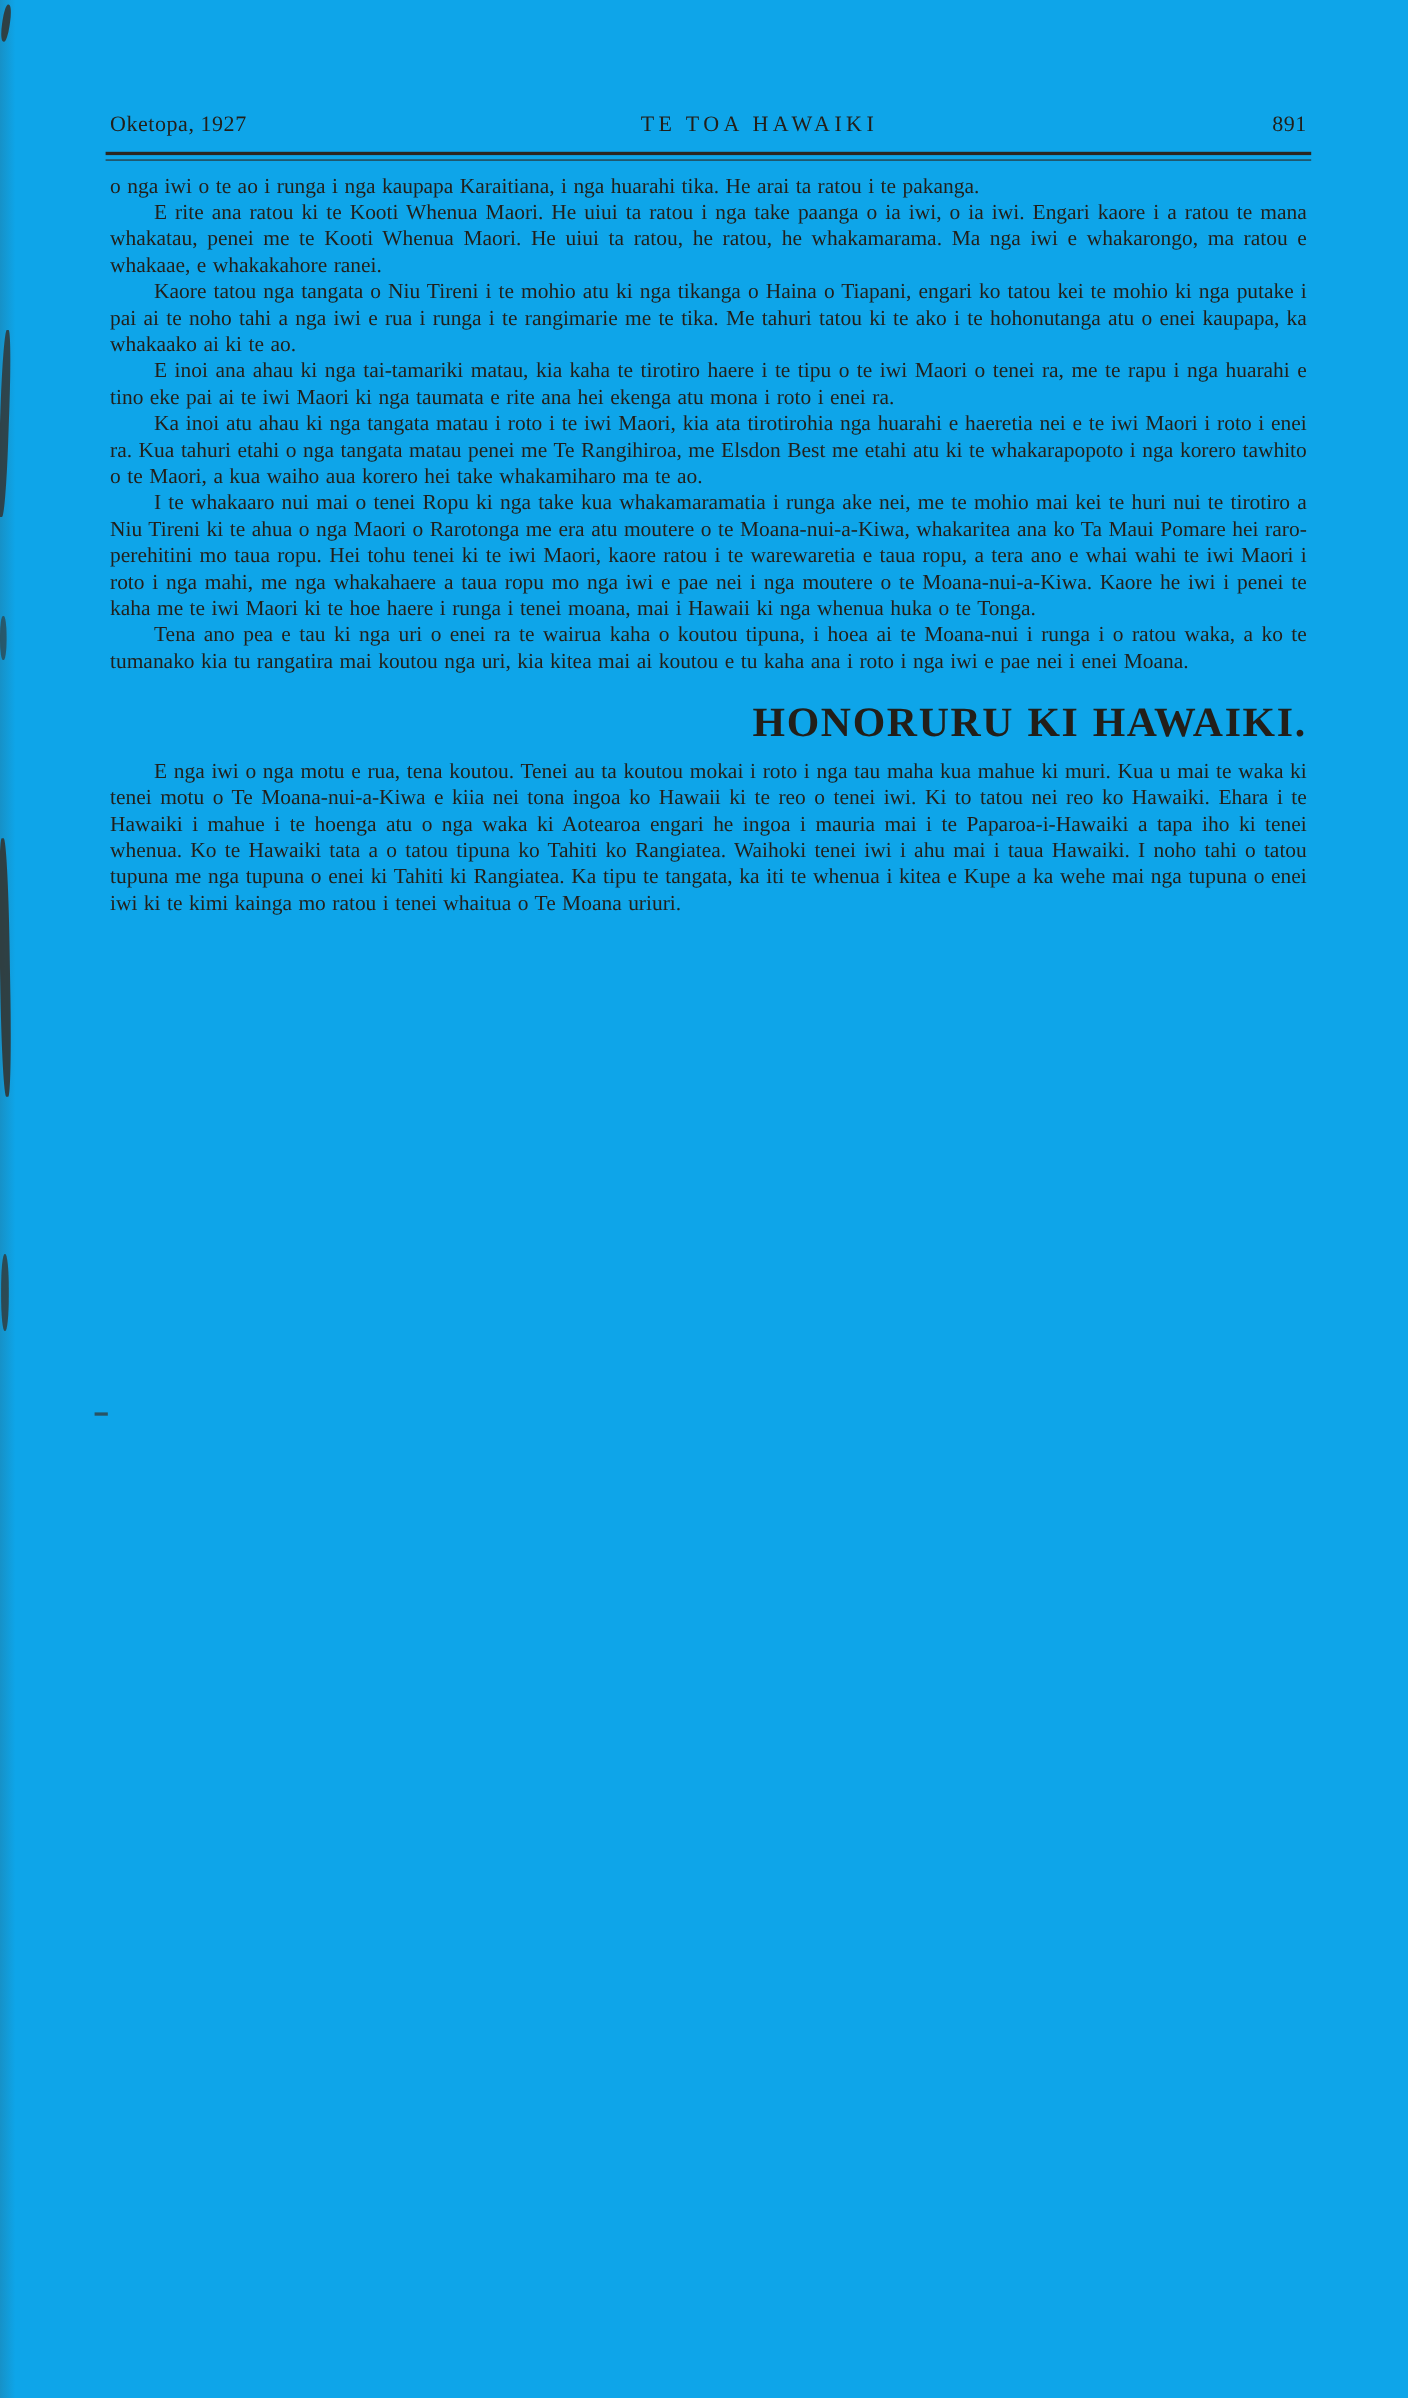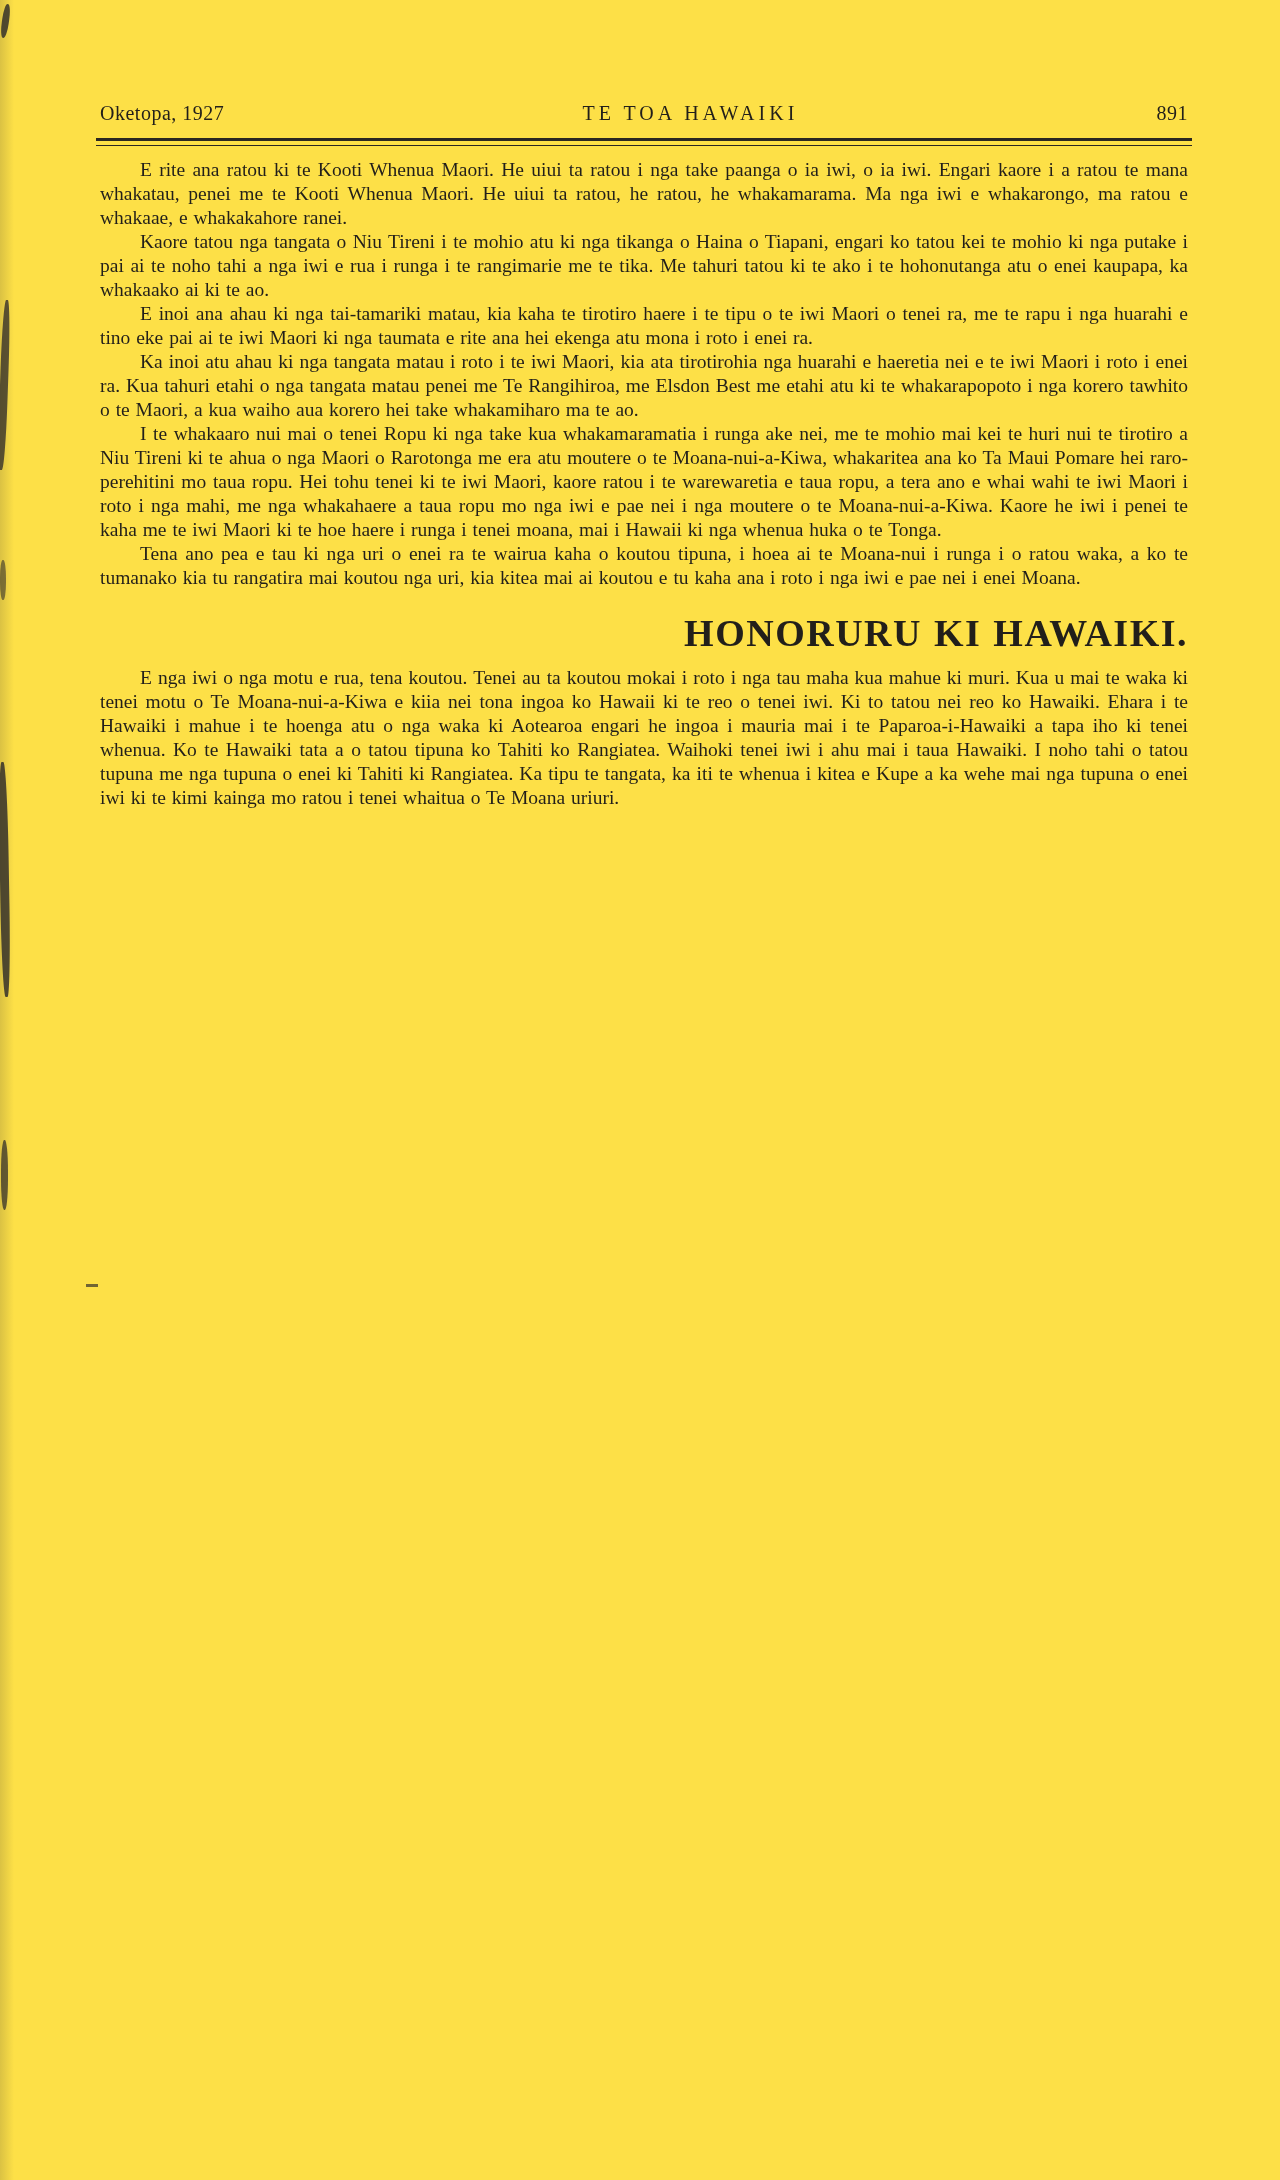--- a/index.html
+++ b/index.html
@@ -4,21 +4,21 @@
 <style>
   html, body {
     margin: 0;
     padding: 0;
     background: #e9e8e4;
   }
   .page {
     position: relative;
     width: 1280px;
     height: 2180px;
-    background: #fde047;
+    background: #0ea5e9;
     overflow: hidden;
     font-family: "Liberation Serif", serif;
     color: #221f1a;
   }
 
   
   .running-head {
     position: absolute;
     top: 102px;
     left: 100px;
@@ -105,20 +105,21 @@
 
   <header class="running-head">
     <span class="head-left">Oketopa, 1927</span>
     <span class="head-center">TE TOA HAWAIKI</span>
     <span class="head-right">891</span>
   </header>
 
   <div class="head-rule"></div>
 
   <main class="article-body">
+    <p class="continuation">o nga iwi o te ao i runga i nga kaupapa Karaitiana, i nga huarahi tika.  He arai ta ratou i te pakanga.</p>
     <p>E rite ana ratou ki te Kooti Whenua Maori.  He uiui ta ratou i nga take paanga o ia iwi, o ia iwi.  Engari kaore i a ratou te mana whakatau, penei me te Kooti Whenua Maori.  He uiui ta ratou, he ratou, he whakamarama.  Ma nga iwi e whakarongo, ma ratou e whakaae, e whakakahore ranei.</p>
     <p>Kaore tatou nga tangata o Niu Tireni i te mohio atu ki nga tikanga o Haina o Tiapani, engari ko tatou kei te mohio ki nga putake i pai ai te noho tahi a nga iwi e rua i runga i te rangimarie me te tika.  Me tahuri tatou ki te ako i te hohonutanga atu o enei kaupapa, ka whakaako ai ki te ao.</p>
     <p>E inoi ana ahau ki nga tai-tamariki matau, kia kaha te tirotiro haere i te tipu o te iwi Maori o tenei ra, me te rapu i nga huarahi e tino eke pai ai te iwi Maori ki nga taumata e rite ana hei ekenga atu mona i roto i enei ra.</p>
     <p>Ka inoi atu ahau ki nga tangata matau i roto i te iwi Maori, kia ata tirotirohia nga huarahi e haeretia nei e te iwi Maori i roto i enei ra.  Kua tahuri etahi o nga tangata matau penei me Te Rangihiroa, me Elsdon Best me etahi atu ki te whakarapopoto i nga korero tawhito o te Maori, a kua waiho aua korero hei take whakamiharo ma te ao.</p>
     <p>I te whakaaro nui mai o tenei Ropu ki nga take kua whakamaramatia i runga ake nei, me te mohio mai kei te huri nui te tirotiro a Niu Tireni ki te ahua o nga Maori o Rarotonga me era atu moutere o te Moana-nui-a-Kiwa, whakaritea ana ko Ta Maui Pomare hei raro-perehitini mo taua ropu.  Hei tohu tenei ki te iwi Maori, kaore ratou i te warewaretia e taua ropu, a tera ano e whai wahi te iwi Maori i roto i nga mahi, me nga whakahaere a taua ropu mo nga iwi e pae nei i nga moutere o te Moana-nui-a-Kiwa.  Kaore he iwi i penei te kaha me te iwi Maori ki te hoe haere i runga i tenei moana, mai i Hawaii ki nga whenua huka o te Tonga.</p>
     <p>Tena ano pea e tau ki nga uri o enei ra te wairua kaha o koutou tipuna, i hoea ai te Moana-nui i runga i o ratou waka, a ko te tumanako kia tu rangatira mai koutou nga uri, kia kitea mai ai koutou e tu kaha ana i roto i nga iwi e pae nei i enei Moana.</p>
 
     <h2 class="section-heading">HONORURU KI HAWAIKI.</h2>
 
     <p>E nga iwi o nga motu e rua, tena koutou.  Tenei au ta koutou mokai i roto i nga tau maha kua mahue ki muri.  Kua u mai te waka ki tenei motu o Te Moana-nui-a-Kiwa e kiia nei tona ingoa ko Hawaii ki te reo o tenei iwi.  Ki to tatou nei reo ko Hawaiki.  Ehara i te Hawaiki i mahue i te hoenga atu o nga waka ki Aotearoa engari he ingoa i mauria mai i te Paparoa-i-Hawaiki a tapa iho ki tenei whenua.  Ko te Hawaiki tata a o tatou tipuna ko Tahiti ko Rangiatea.  Waihoki tenei iwi i ahu mai i taua Hawaiki.  I noho tahi o tatou tupuna me nga tupuna o enei ki Tahiti ki Rangiatea.  Ka tipu te tangata, ka iti te whenua i kitea e Kupe a ka wehe mai nga tupuna o enei iwi ki te kimi kainga mo ratou i tenei whaitua o Te Moana uriuri.</p>

